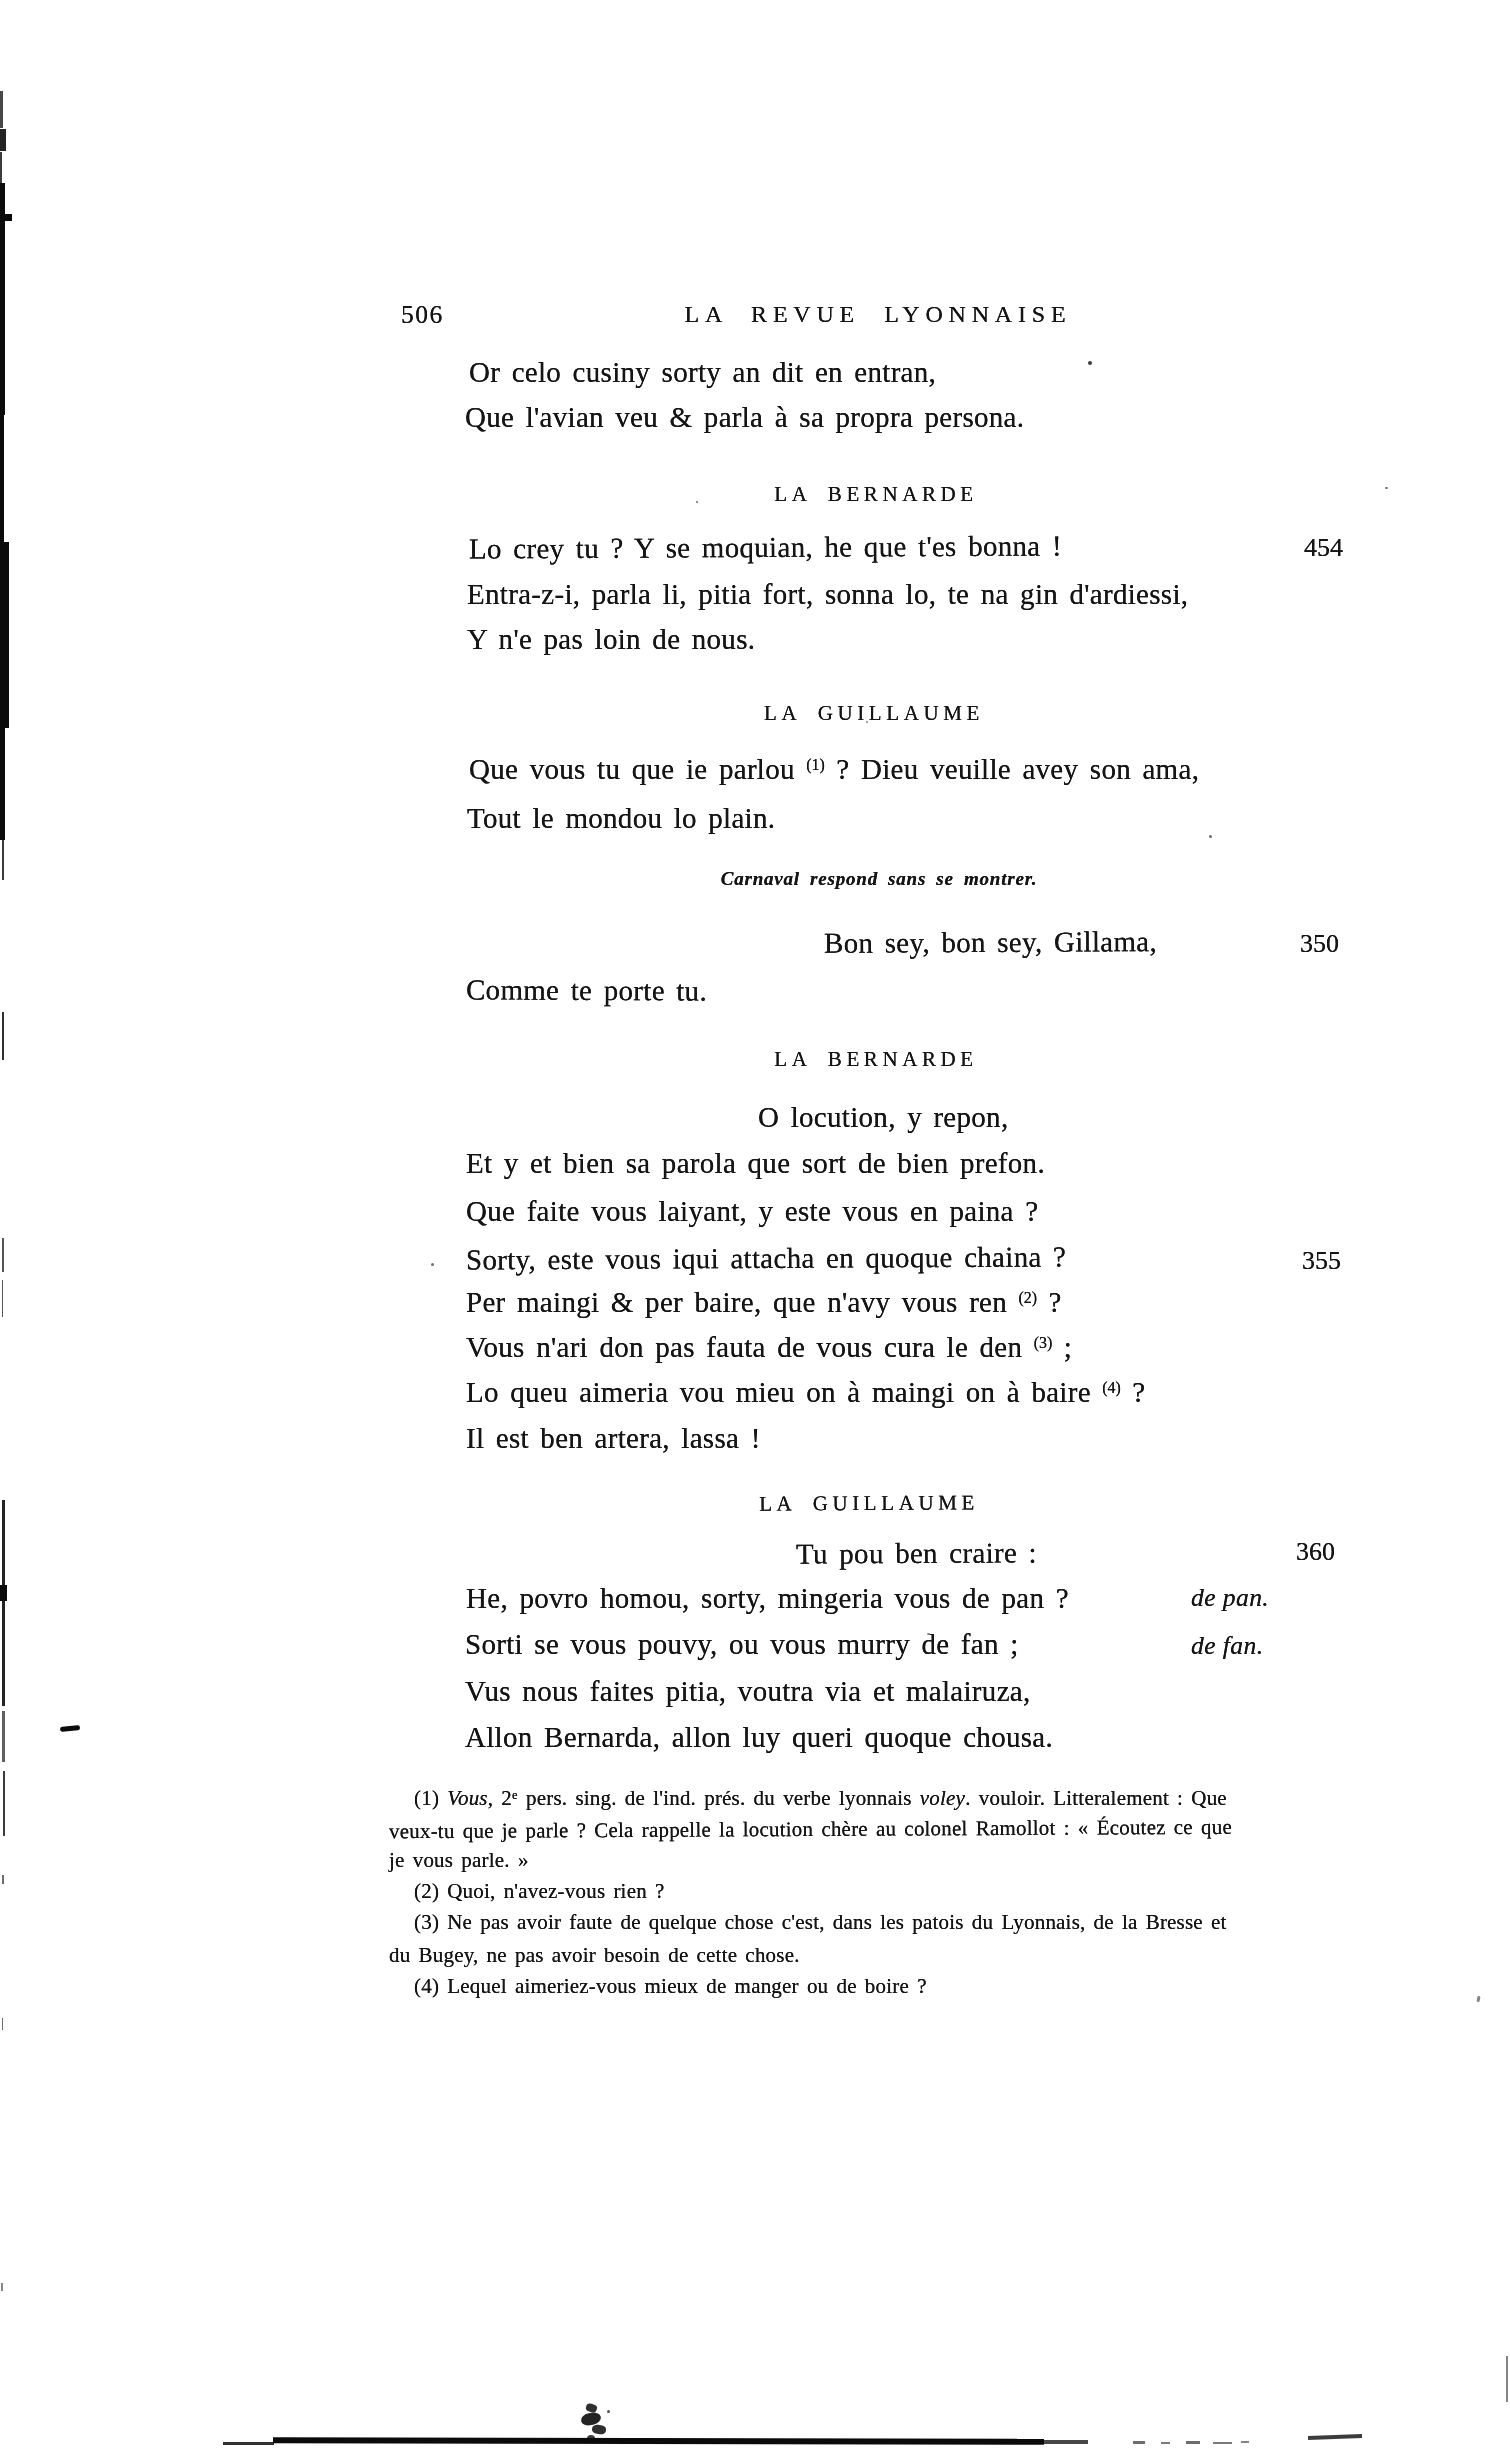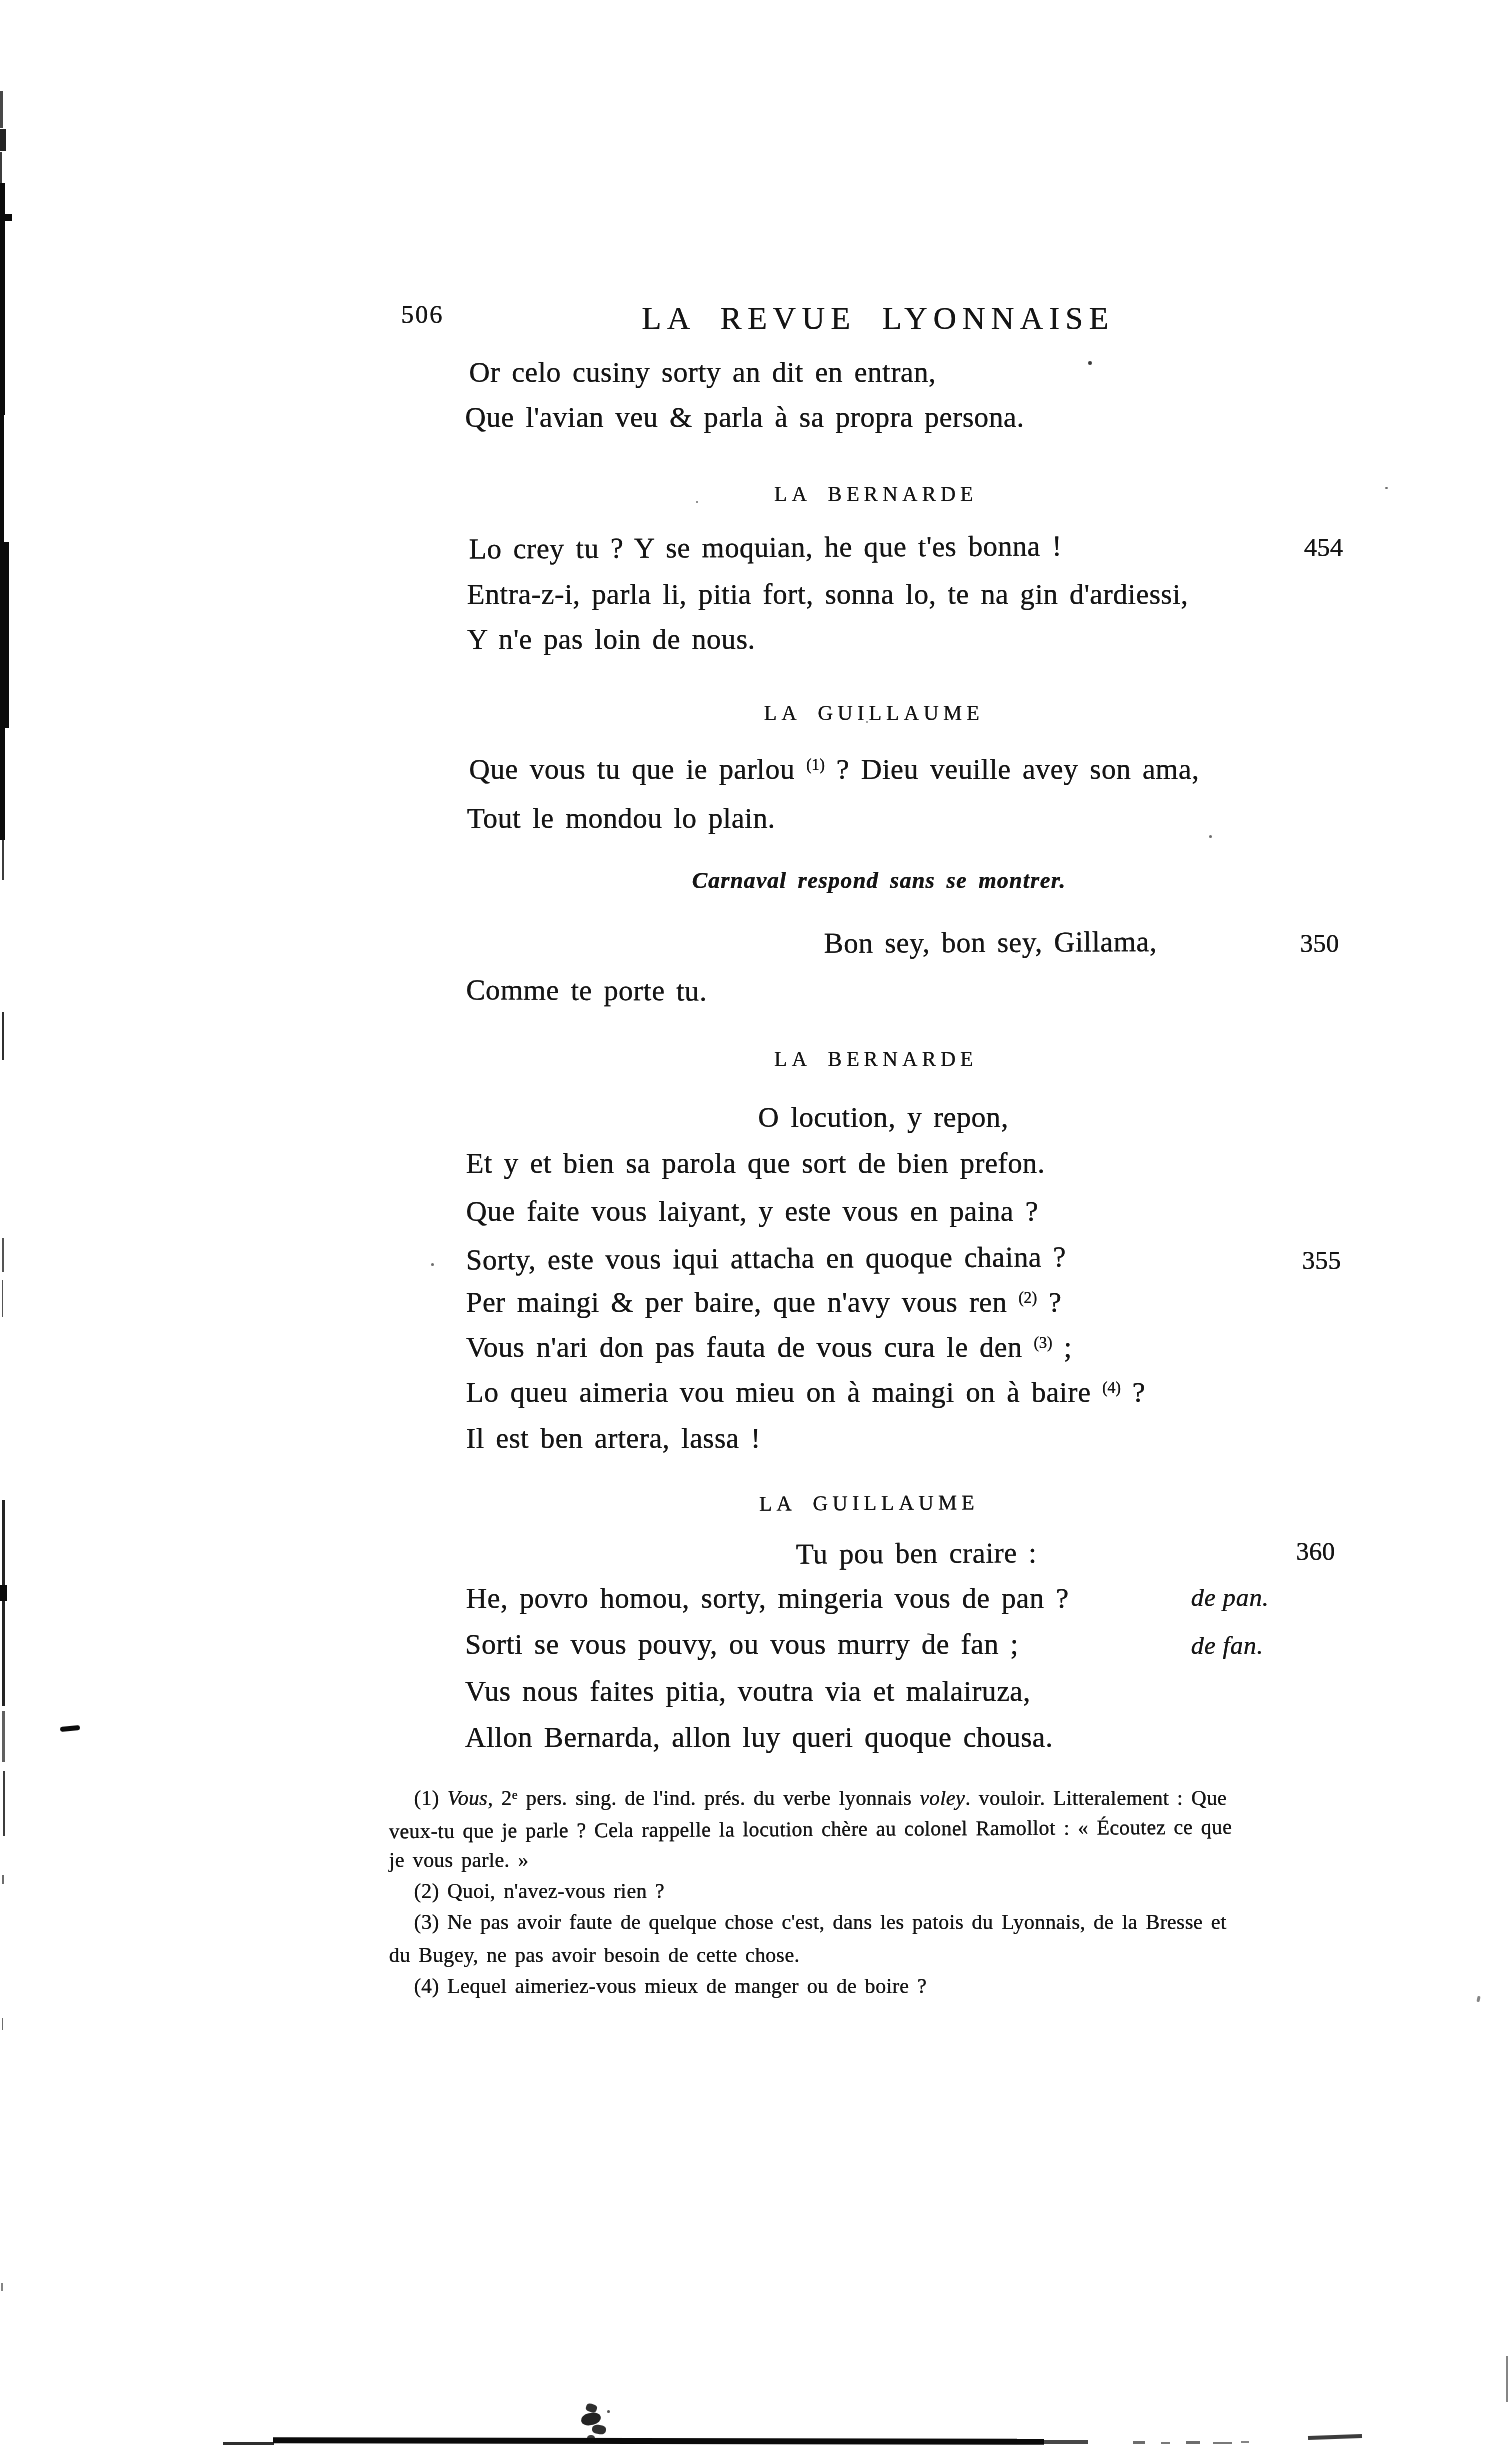--- a/index.html
+++ b/index.html
@@ -7,24 +7,24 @@
     position:relative;
     width:1511px;height:2450px;
     background:#ffffff;
     overflow:hidden;
     font-family:"Liberation Serif", "DejaVu Serif", serif;
     color:#151515;
   }
   .line{position:absolute;white-space:nowrap;line-height:1;text-shadow:0 0 0.5px currentColor;}
   .v{font-size:29px;letter-spacing:0.3px;word-spacing:3.9px;}
   .pageno{font-size:25.6px;letter-spacing:1.5px;}
-  .title{font-size:32px;letter-spacing:5.8px;word-spacing:12.4px;}
+  .title{font-size:24px;letter-spacing:5.8px;word-spacing:12.4px;}
   .h{font-size:21px;letter-spacing:4.6px;word-spacing:7.7px;}
   .num{font-size:26px;}
-  .stage{font-size:23px;font-style:italic;font-weight:bold;letter-spacing:0.8px;word-spacing:4.6px;}
+  .stage{font-size:19px;font-style:italic;font-weight:bold;letter-spacing:0.8px;word-spacing:4.6px;}
   .mnote{font-size:25.6px;font-style:italic;letter-spacing:0.4px;}
   .fn{font-size:21px;letter-spacing:0.2px;word-spacing:2.7px;}
   .cx{transform:translateX(-50%);}
   sup.ref{font-size:0.55em;vertical-align:0.55em;letter-spacing:0;}
   sup.fsup{font-size:0.6em;vertical-align:0.45em;}
   .it{font-style:italic;}
   .art{position:absolute;background:#0b0b0b;}
   .r-a{transform:rotate(-0.3deg);}
   .r-b{transform:rotate(0.25deg);}
   .r-c{transform:translateX(-50%) rotate(-0.35deg);}

